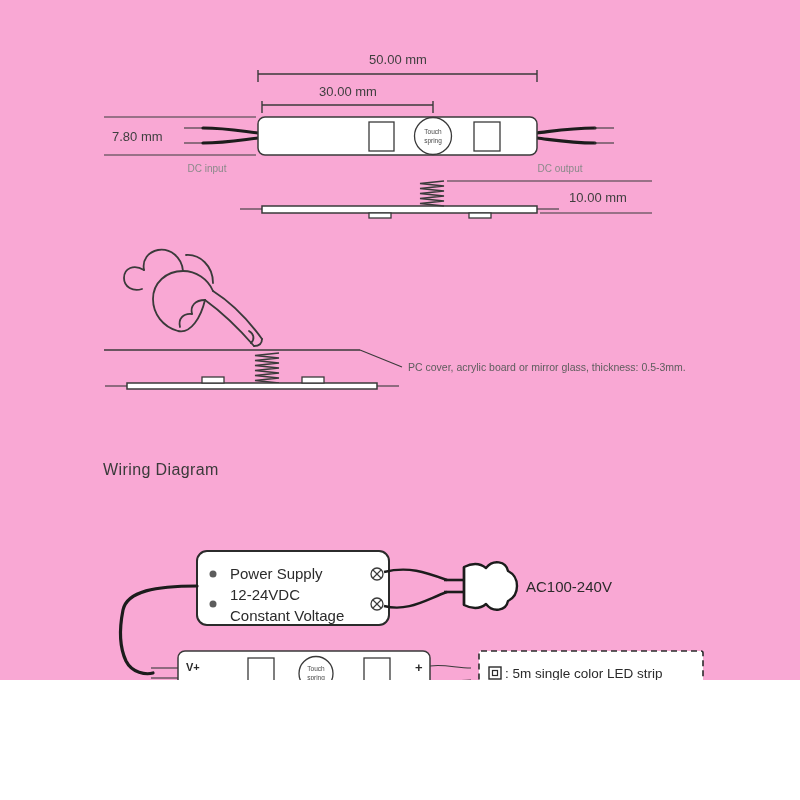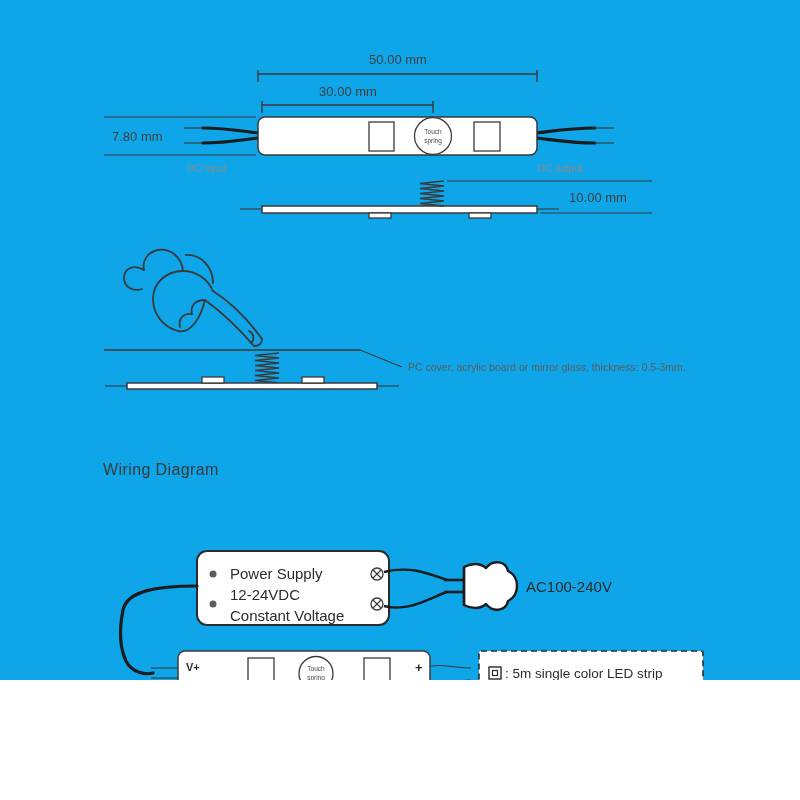--- a/index.html
+++ b/index.html
@@ -1,16 +1,16 @@
 <!DOCTYPE html>
 <html><head>
 <meta charset="utf-8">
 <style>
   html,body{margin:0;padding:0;background:#ffffff;}
-  #stage{position:relative;width:800px;height:680px;background:#0ea5e9;overflow:hidden;}
+  #stage{position:relative;width:800px;height:680px;background:#f9a8d4;overflow:hidden;}
   svg{display:block;}
   .ln{stroke:#3a3a3a;fill:none;stroke-width:1.4;}
   .thin{stroke:#3a3a3a;fill:none;stroke-width:1.1;}
   .thickwire{stroke:#1c1c1c;fill:none;stroke-width:3.2;stroke-linecap:round;}
   .box{fill:#ffffff;stroke:#3a3a3a;stroke-width:1.5;}
   .comp{fill:#ffffff;stroke:#3a3a3a;stroke-width:1.3;}
   .hand{stroke:#3a3a3a;fill:none;stroke-width:1.8;stroke-linecap:round;stroke-linejoin:round;}
   text{font-family:"Liberation Sans", sans-serif;fill:#3f3f3f;}
   .dim{font-size:13px;}
   .muted{font-size:10px;fill:#8a8a8a;}

